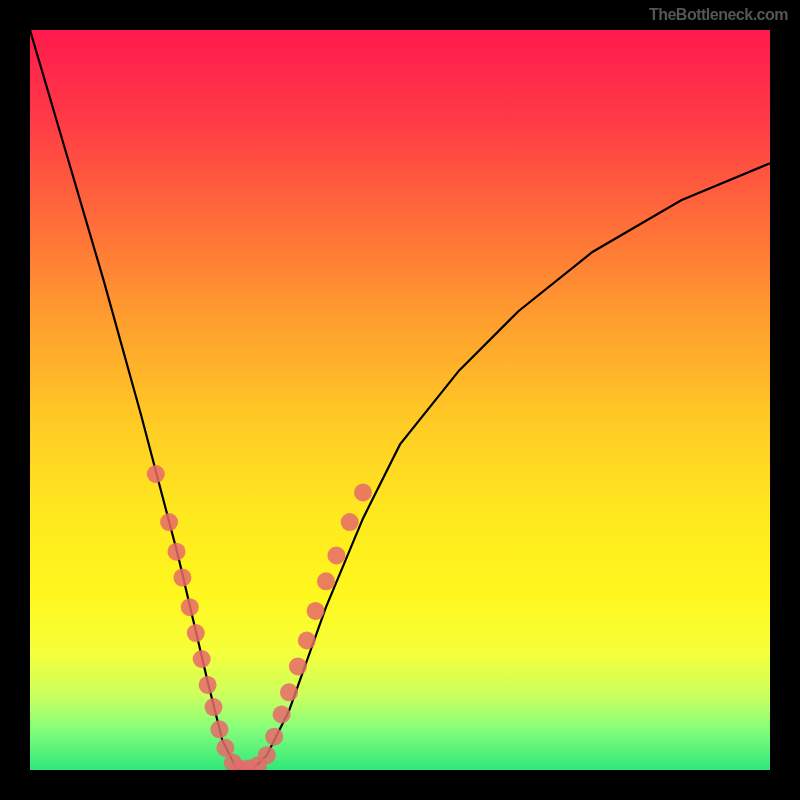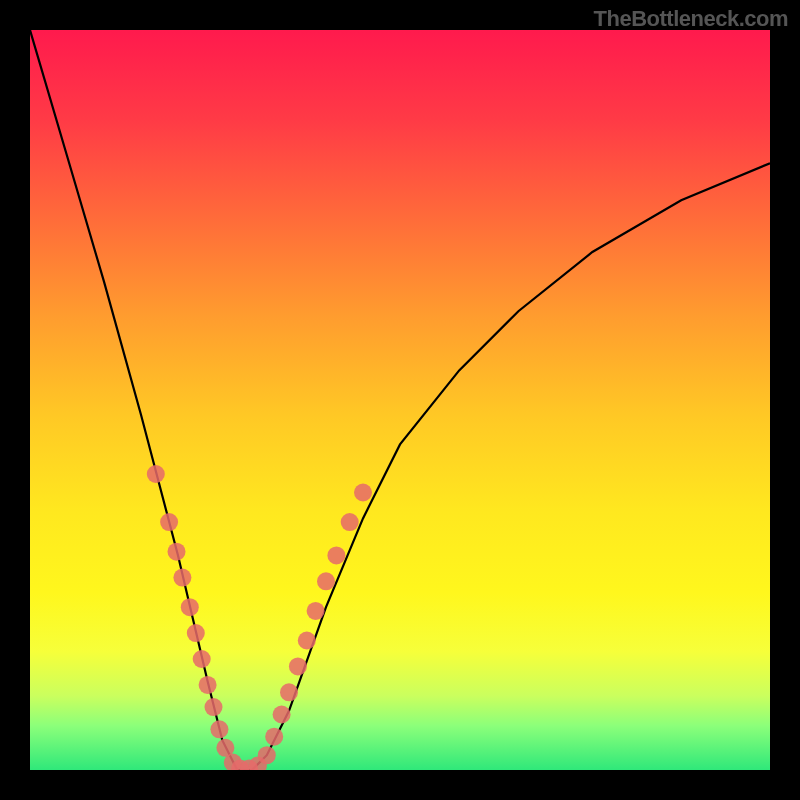--- a/index.html
+++ b/index.html
@@ -33,21 +33,21 @@
       #fff71d 76%,
       #f6ff3a 84%,
       #caff5e 90%,
       #8cff7a 94%,
       #2fe87a 100%);
   }
   .watermark {
     position: absolute;
     top: 6px;
     right: 12px;
-    font-size: 22px;
+    font-size: 16px;
     font-weight: 600;
     color: #555;
     letter-spacing: -0.5px;
   }
   svg.curve {
     position: absolute;
     left: 0;
     top: 0;
     width: 740px;
     height: 740px;

